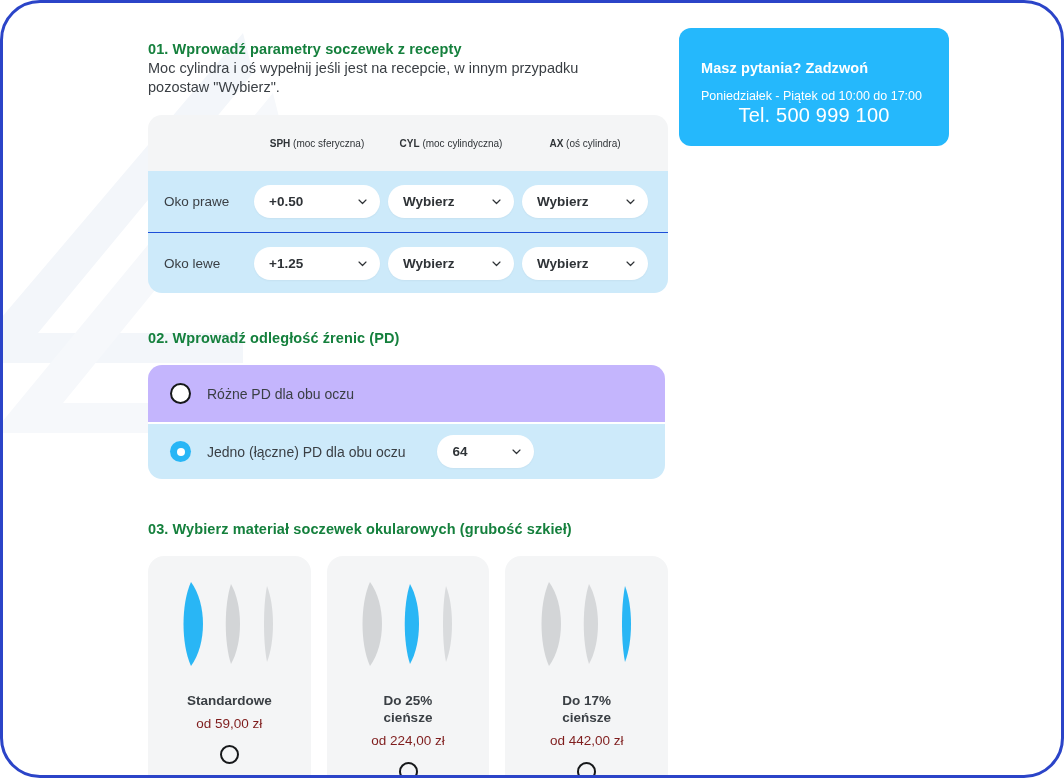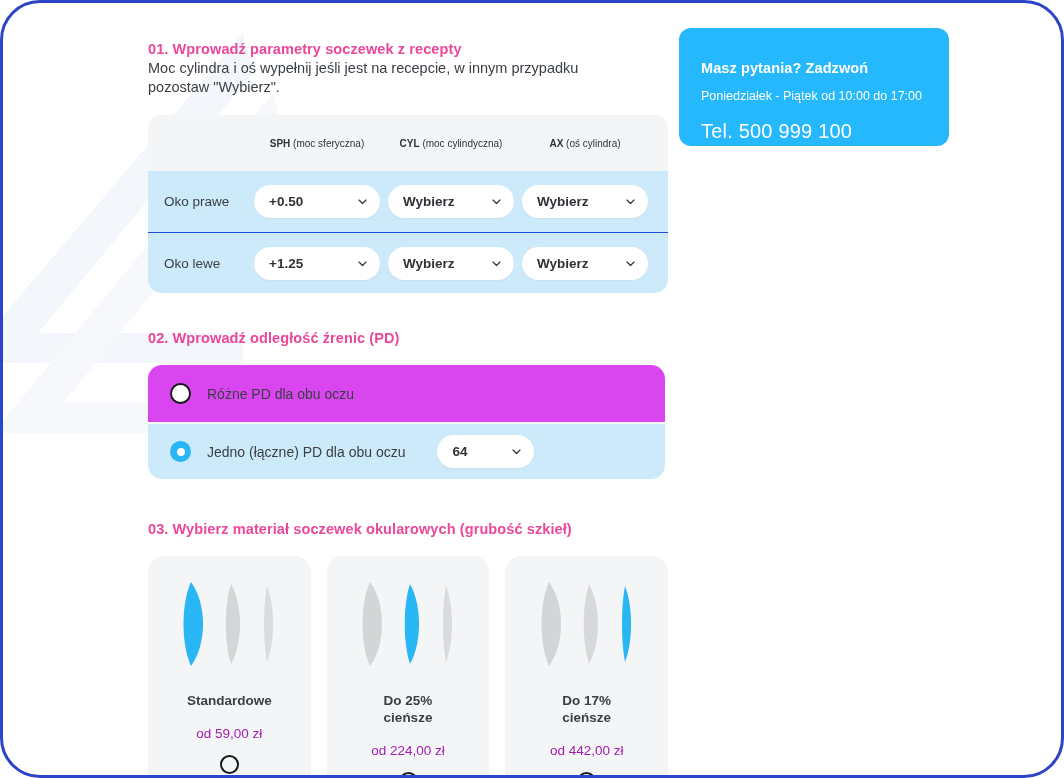--- a/index.html
+++ b/index.html
@@ -43,21 +43,21 @@
   
   #left-col {
     position: absolute;
     left: 145px;
     top: 38px;
     width: 520px;
   }
 
   .step-title {
     font-size: 14.5px;
-    color: #ec4899;
+    color: #15803d;
     font-weight: 700;
     letter-spacing: 0.1px;
   }
 
   .step-sub {
     font-size: 14.5px;
     color: #3A3F44;
     line-height: 19px;
     margin-top: 2px;
     font-weight: 400;
@@ -141,21 +141,21 @@
     border-radius: 14px;
     overflow: hidden;
   }
   .pd-row {
     display: flex;
     align-items: center;
     height: 57px;
     padding: 0 22px;
     cursor: pointer;
   }
-  .pd-row.unselected { background: #d946ef; }
+  .pd-row.unselected { background: #c4b5fd; }
   .pd-row.selected   { background: #CDEAFA; }
   .pd-row + .pd-row  { border-top: 2px solid #ffffff; }
 
   .radio-outline {
     width: 21px; height: 21px;
     border-radius: 50%;
     border: 2.3px solid #16181A;
     background: #ffffff;
     flex: none;
   }
@@ -206,24 +206,24 @@
 
   .mat-name {
     font-size: 13.5px;
     font-weight: 700;
     color: #3A3F44;
     text-align: center;
     line-height: 17px;
   }
   .mat-price {
     font-size: 13.5px;
-    color: #a21caf;
+    color: #7f1d1d;
     text-align: center;
     line-height: 18px;
-    margin-top: 16px;
+    margin-top: 6px;
   }
   .mat-radio {
     margin-top: 12px;
     width: 19px; height: 19px;
     border-radius: 50%;
     border: 2.2px solid #16181A;
     background: transparent;
   }
 
   
@@ -243,23 +243,24 @@
     font-weight: 700;
     letter-spacing: 0.1px;
   }
   #contact-hours {
     font-size: 12.5px;
     margin-top: 13px;
     font-weight: 500;
   }
   #contact-phone {
     font-size: 20px;
-    margin-top: 17px;
+    margin-top: 1px;
     font-weight: 400;
     letter-spacing: 0.2px;
+    text-align: center;
   }
 </style>
 </head>
 <body>
 
 <div id="page">
 
   <svg id="watermark" viewBox="0 0 420 620">
     <polygon points="300,0 20,330 300,330 300,300 95,300 310,40" fill="#F3F6FA"></polygon>
     <polygon points="330,60 50,400 330,400 330,370 120,370 340,100" fill="#F6F8FB"></polygon>

